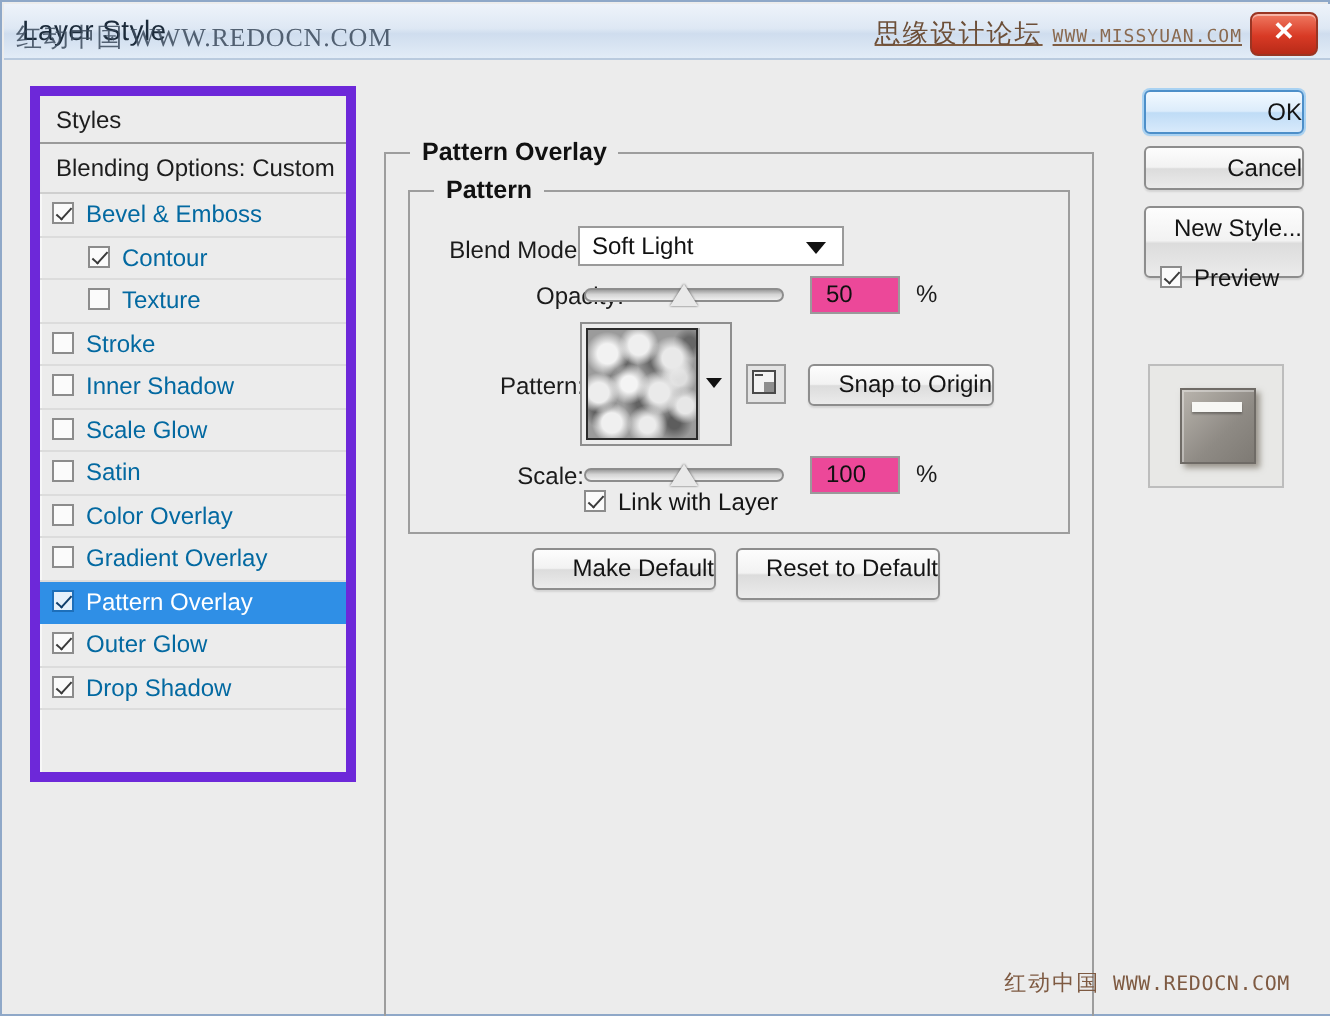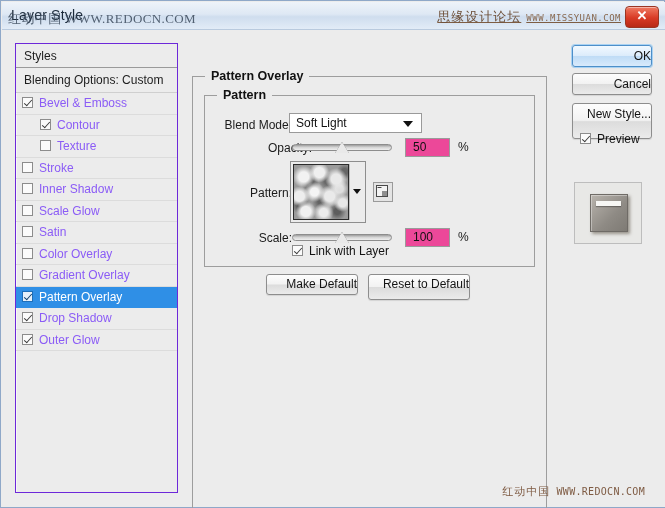--- a/index.html
+++ b/index.html
@@ -96,23 +96,23 @@
     position: absolute;
     left: 1px; top: 29px;
     width: 663px; height: 477px;
     background: #ececec;
   }
 
   
   .styles-panel {
     position: absolute;
     left: 13px; top: 13px;
-    width: 163px; height: 450px;
-    background: #ececec;
-    border: 1px solid #6d28d9;
+    width: 163px; height: 348px;
+    background: #ececec;
+    border: 5px solid #6d28d9;
     box-sizing: border-box;
     box-shadow: inset 1px 1px 0 #f7f7f7;
   }
   .styles-header {
     height: 24px;
     line-height: 24px;
     padding-left: 8px;
     font-size: 12px;
     color: #1d1d1d;
     border-bottom: 1px solid #9a9a9a;
@@ -127,21 +127,21 @@
     color: #1d1d1d;
     border-bottom: 1px solid #cfcfcf;
     box-sizing: border-box;
     background: #ececec;
   }
   .style-row {
     position: relative;
     height: 21.5px;
     line-height: 21.5px;
     font-size: 12px;
-    color: #8b5cf6;
+    color: #0369a1;
     box-sizing: border-box;
     border-bottom: 1px solid #dcdcdc;
     padding-left: 6px;
     white-space: nowrap;
     cursor: default;
   }
   .style-row.indent { padding-left: 24px; }
   .style-row.selected { background: #2f8fe6; color: #ffffff; border-bottom-color:#2f8fe6; }
   .cb {
     display: inline-block;
@@ -419,22 +419,22 @@
             <div class="style-row"><span class="cb on"></span><span class="style-label">Bevel &amp; Emboss</span></div>
             <div class="style-row indent"><span class="cb on"></span><span class="style-label">Contour</span></div>
             <div class="style-row indent"><span class="cb"></span><span class="style-label">Texture</span></div>
             <div class="style-row"><span class="cb"></span><span class="style-label">Stroke</span></div>
             <div class="style-row"><span class="cb"></span><span class="style-label">Inner Shadow</span></div>
             <div class="style-row"><span class="cb"></span><span class="style-label">Scale Glow</span></div>
             <div class="style-row"><span class="cb"></span><span class="style-label">Satin</span></div>
             <div class="style-row"><span class="cb"></span><span class="style-label">Color Overlay</span></div>
             <div class="style-row"><span class="cb"></span><span class="style-label">Gradient Overlay</span></div>
             <div class="style-row selected"><span class="cb on"></span><span class="style-label">Pattern Overlay</span></div>
+            <div class="style-row"><span class="cb on"></span><span class="style-label">Outer Glow</span></div>
             <div class="style-row"><span class="cb on"></span><span class="style-label">Drop Shadow</span></div>
-            <div class="style-row"><span class="cb on"></span><span class="style-label">Outer Glow</span></div>
           </div>
       </div>
 
       <div class="group" id="group-outer">
         <div class="legend">Pattern Overlay</div>
       </div>
 
       <div class="group" id="group-inner">
         <div class="legend">Pattern</div>
       </div>
@@ -460,20 +460,21 @@
           <span class="arrow"></span>
         </div>
       </div>
       <div class="icon-btn" style="left:371px; top:152px;">
         <svg width="16" height="16" viewBox="0 0 16 16">
           <rect x="2.5" y="2.5" width="11" height="11" fill="#f3f3f3" stroke="#4a4a4a" stroke-width="1"></rect>
           <path d="M8 8 L13 8 L13 13 L8 13 Z" fill="#8e8e8e"></path>
           <path d="M3.5 4.5 h4" stroke="#4a4a4a" stroke-width="1"></path>
         </svg>
       </div>
+      <div class="btn" style="left:402px; top:152px; width:93px; height:21px; line-height:19px;">Snap to Origin</div>
 
       <div class="row-label" style="left:190px; top:201px; width:100px;">Scale:</div>
       <div class="slider" id="scale-slider" style="left:290px; top:200px; width:100px;">
         <div class="track"></div>
         <div class="thumb" style="left: 50%;"></div>
       </div>
       <div class="numfield" style="left:403px; top:198px; width:45px;">100</div>
       <div class="pct" style="left:456px; top:200px;">%</div>
 
       <div class="chk-row" style="left:290px; top:214px;">

